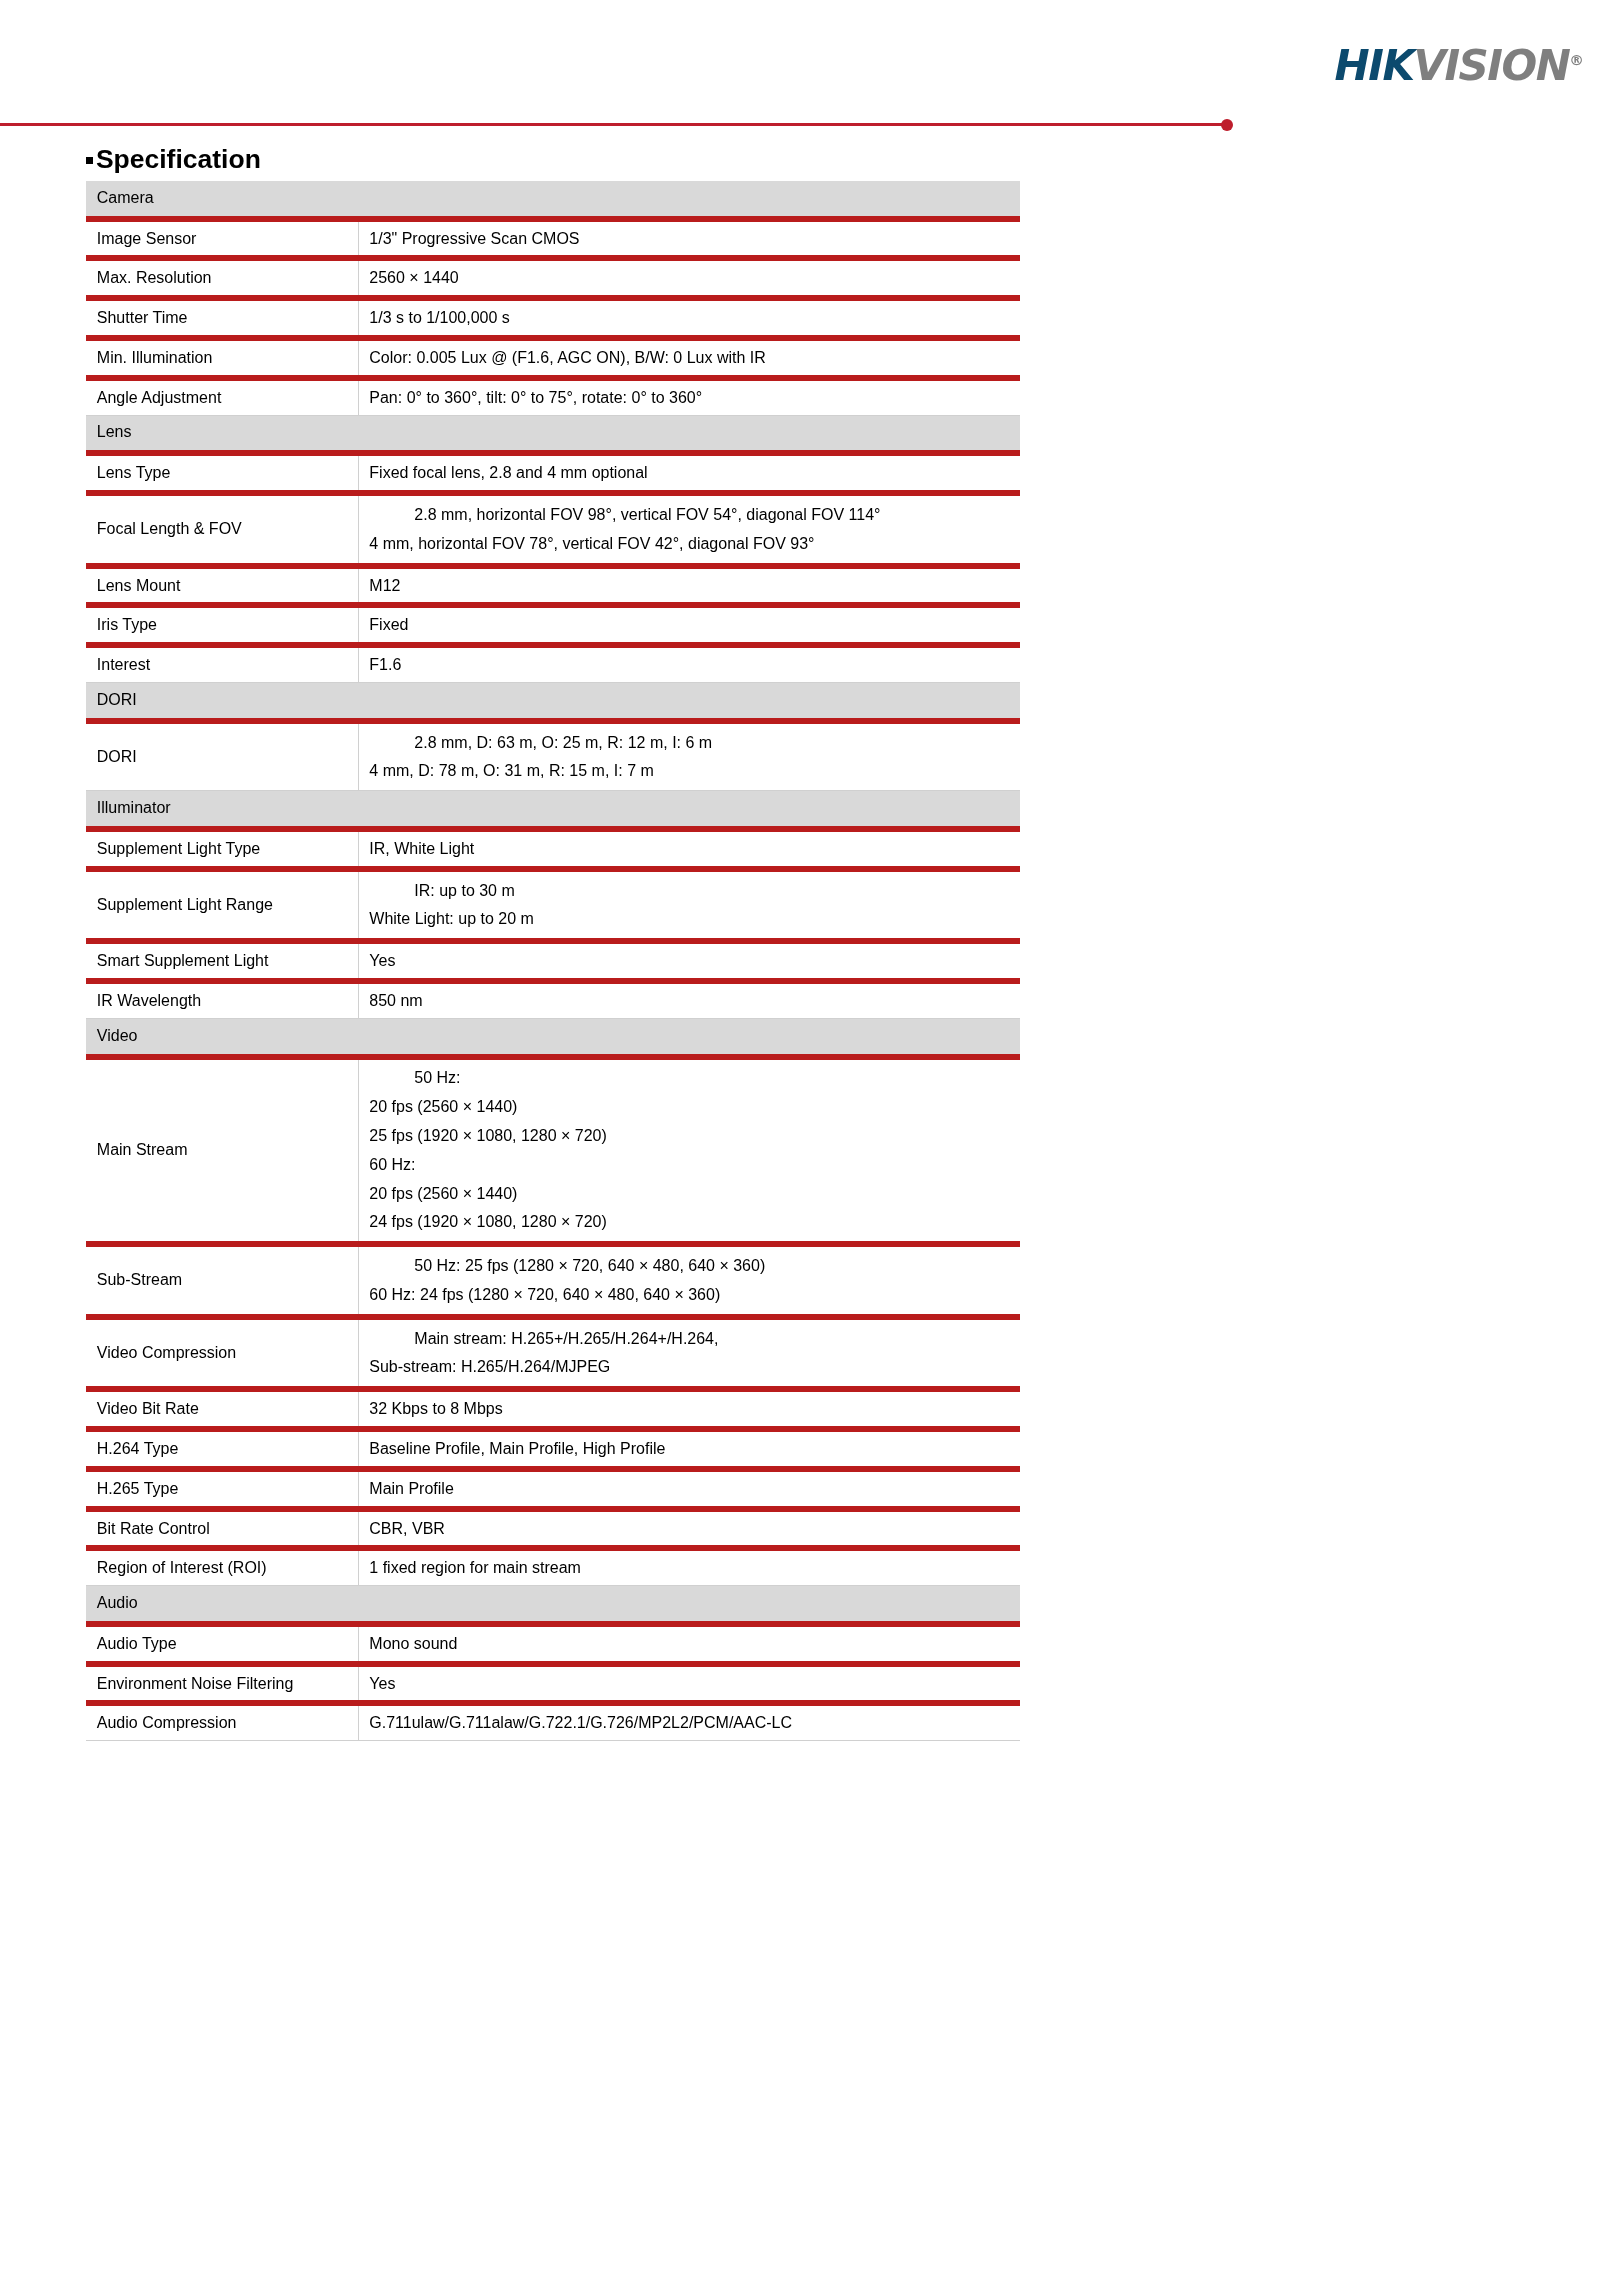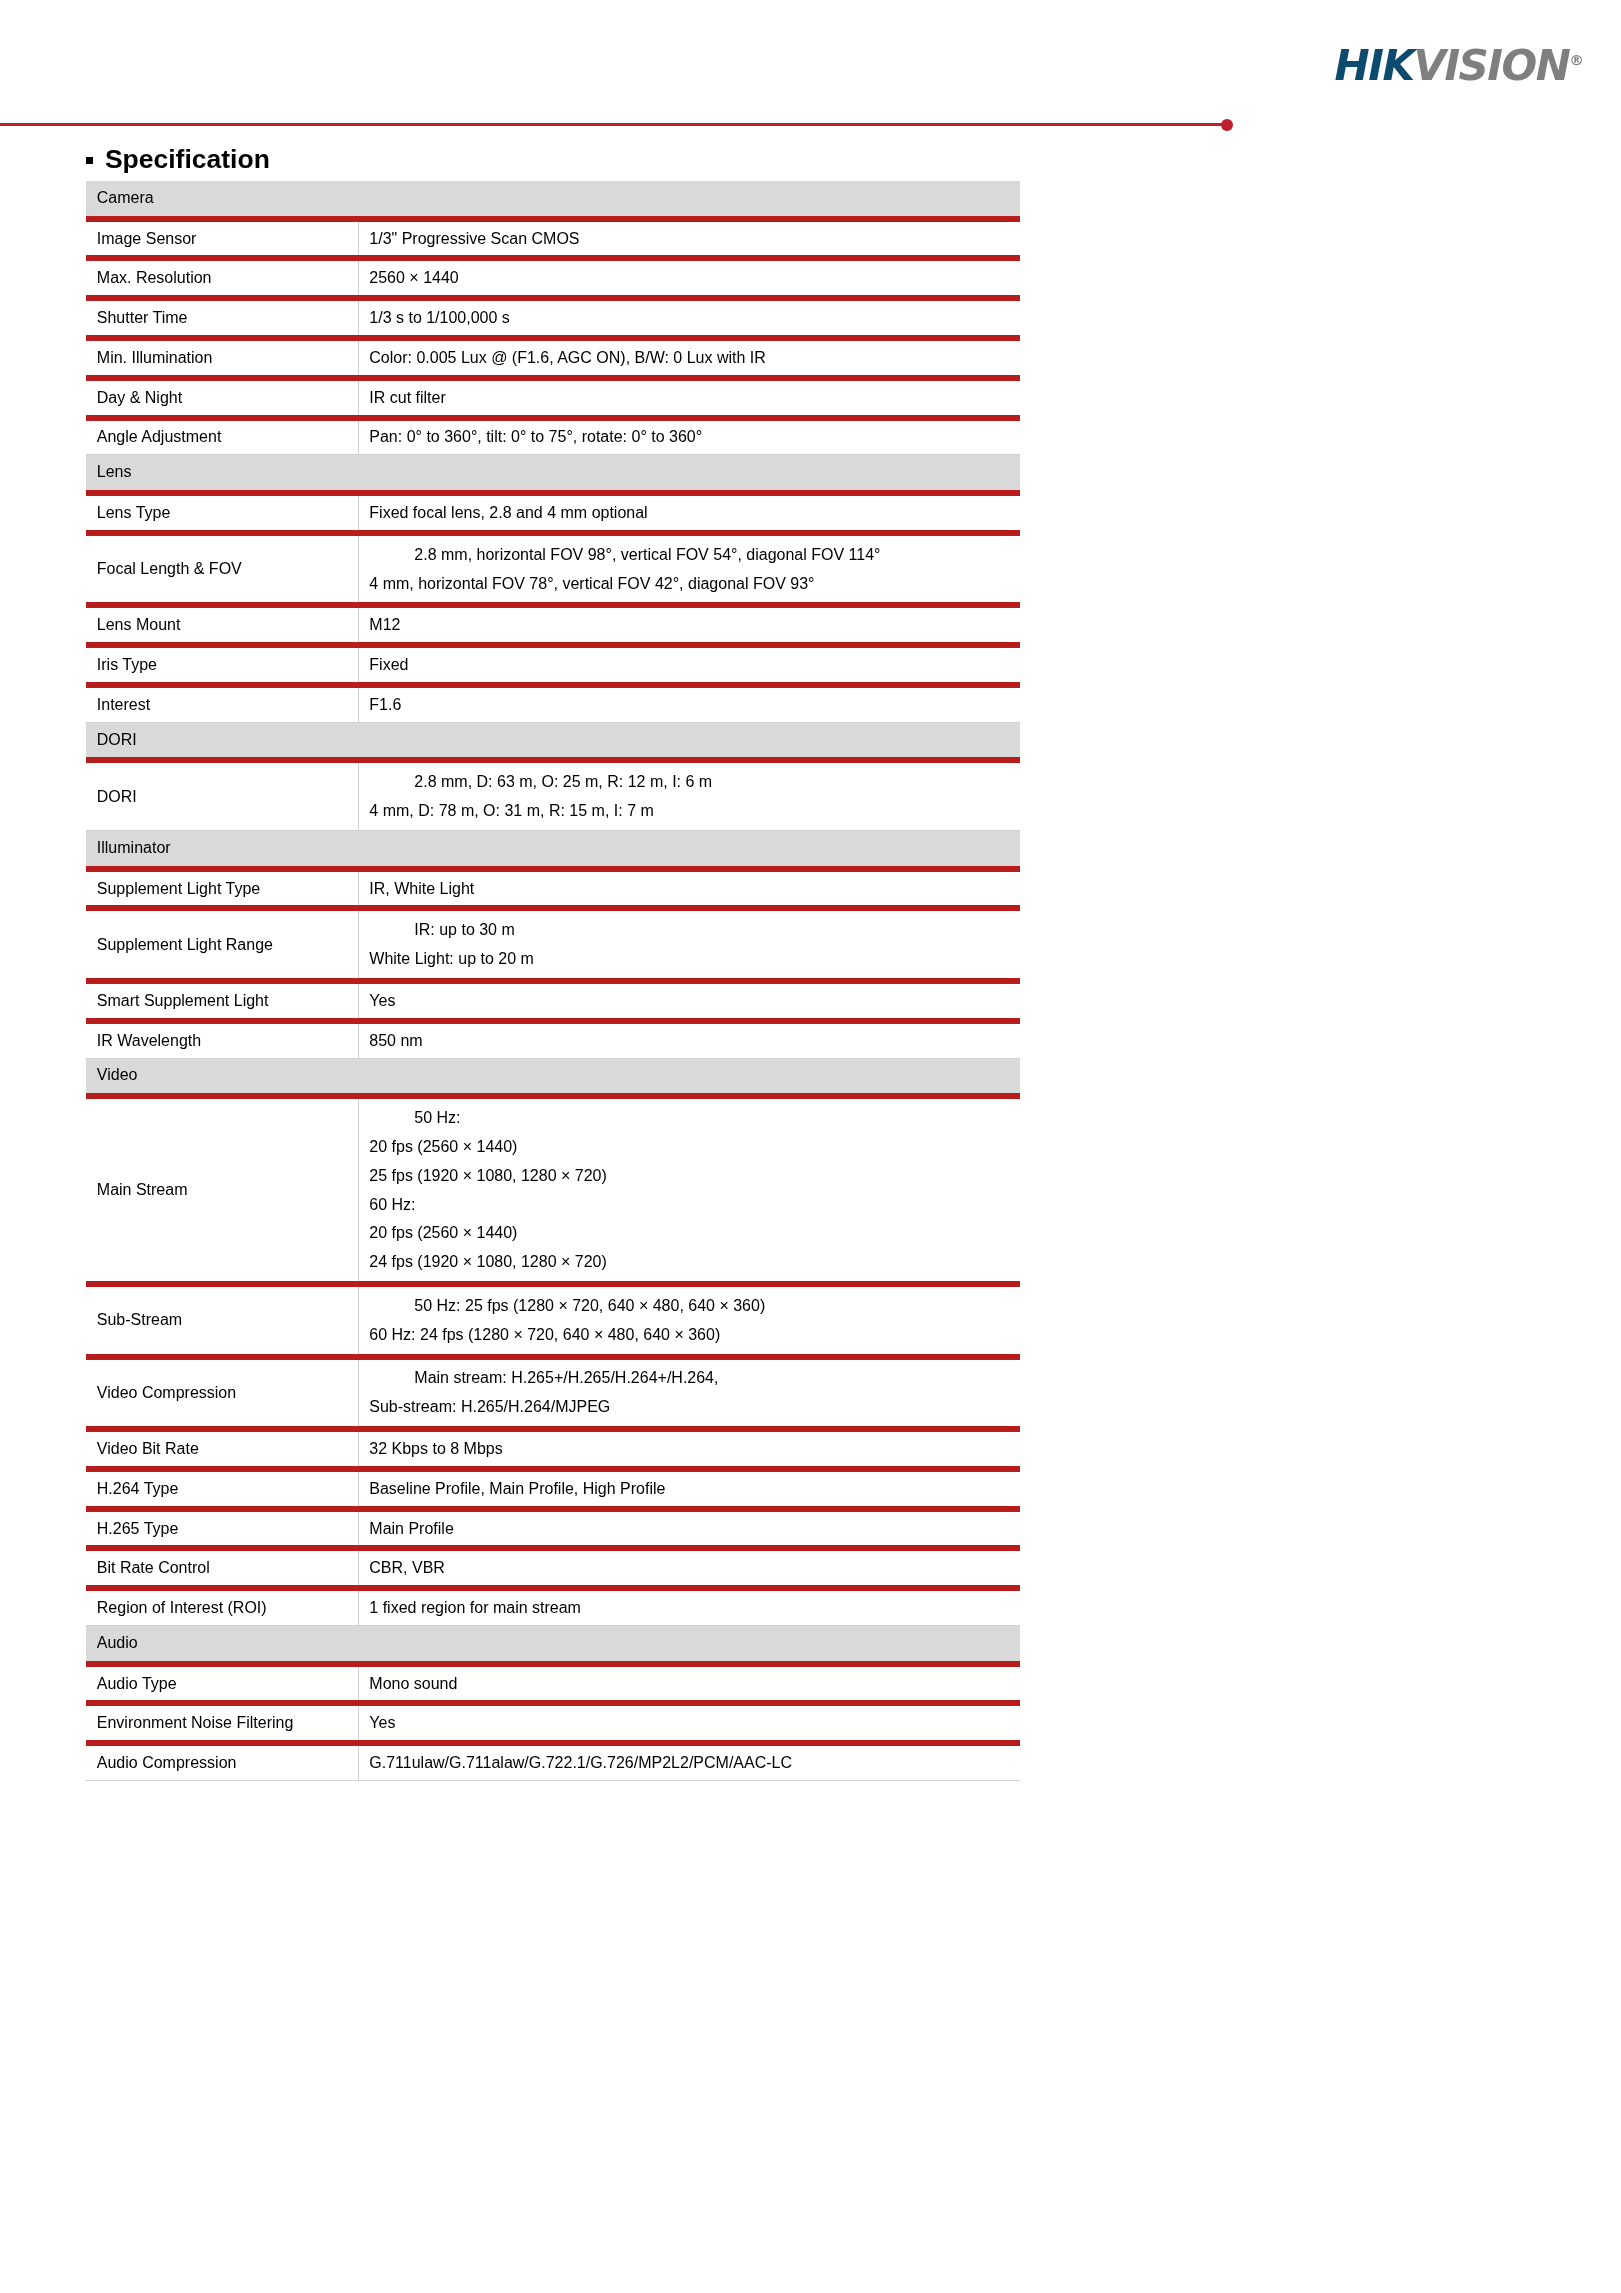--- a/index.html
+++ b/index.html
@@ -74,21 +74,21 @@
   
   .spec-title {
     position: absolute;
     left: 86px;
     top: 145px;
     font-size: 26.5px;
     font-weight: bold;
     line-height: 1.1;
     display: flex;
     align-items: center;
-    gap: 12px;
+    gap: 3px;
     white-space: nowrap;
   }
   .spec-bullet {
     display: inline-block;
     width: 6.9px;
     height: 6.9px;
     background: #000;
     position: relative;
     top: 1px;
   }
@@ -179,24 +179,20 @@
         </tr>
         <tr class="data-row">
           <td class="cell-label">Shutter Time</td>
           <td class="cell-value">1/3 s to 1/100,000 s</td>
         </tr>
         <tr class="data-row">
           <td class="cell-label">Min. Illumination</td>
           <td class="cell-value">Color: 0.005 Lux @ (F1.6, AGC ON), B/W: 0 Lux with IR</td>
         </tr>
         <tr class="data-row">
-          <td class="cell-label">Day &amp; Night</td>
-          <td class="cell-value">IR cut filter</td>
-        </tr>
-        <tr class="data-row">
           <td class="cell-label">Angle Adjustment</td>
           <td class="cell-value">Pan: 0° to 360°, tilt: 0° to 75°, rotate: 0° to 360°</td>
         </tr>
         <tr class="section-row">
           <td colspan="2">Lens</td>
         </tr>
         <tr class="data-row">
           <td class="cell-label">Lens Type</td>
           <td class="cell-value">Fixed focal lens, 2.8 and 4 mm optional</td>
         </tr>

